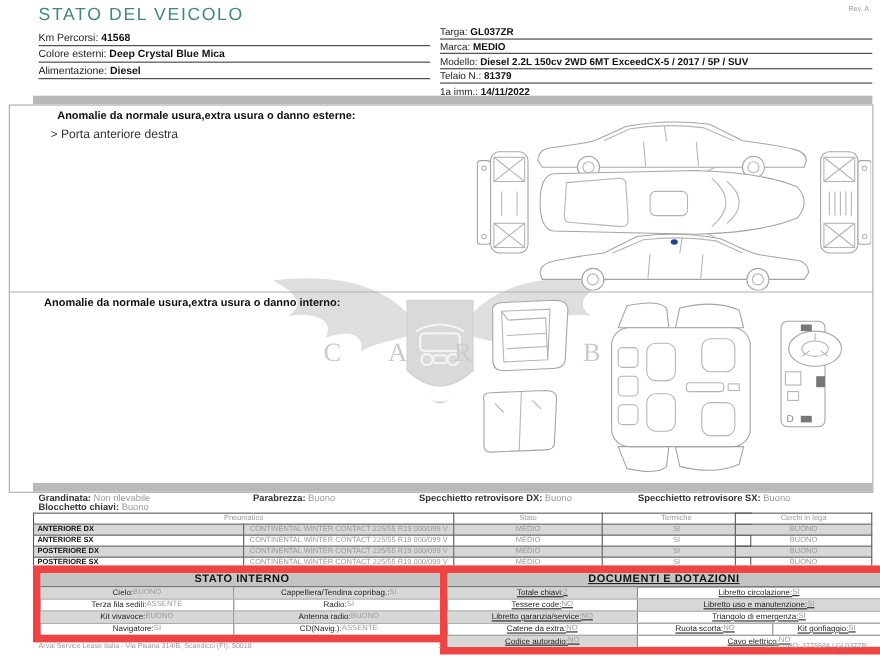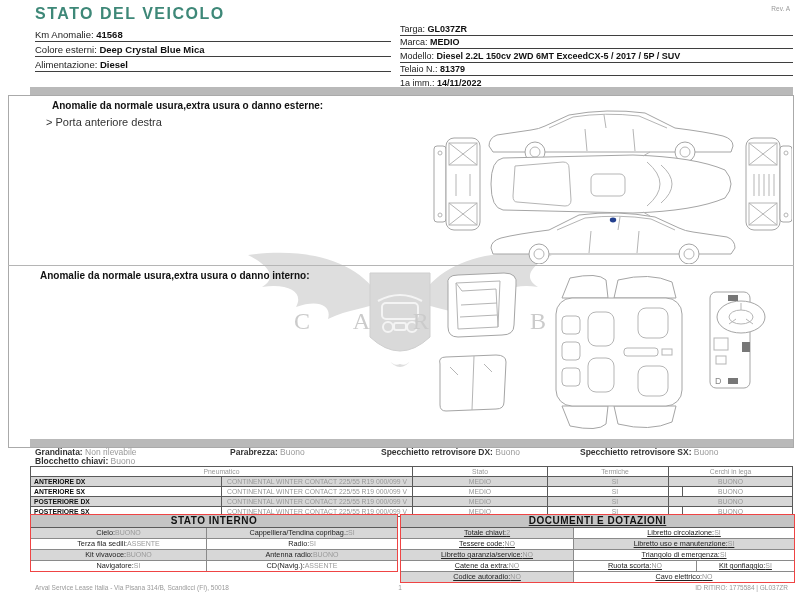--- a/index.html
+++ b/index.html
@@ -1,19 +1,19 @@
 <!DOCTYPE html>
 <html><head>
 <meta charset="utf-8">
 <style>
   html,body{margin:0;padding:0;}
   body{width:800px;height:600px;background:#fff;font-family:"Liberation Sans",sans-serif;color:#222;}
   .page{position:relative;width:800px;height:600px;background:#fff;overflow:hidden;}
 
-  .title{position:absolute;left:35px;top:5px;font-size:16px;font-weight:bold;letter-spacing:1.5px;color:#3e8878;}
+  .title{position:absolute;left:35px;top:5px;font-size:16px;font-weight:normal;letter-spacing:1.5px;color:#3e8878;}
   .rev{position:absolute;right:10px;top:5px;font-size:6.5px;color:#999;}
 
   .info-left{position:absolute;left:35px;top:27px;width:356px;}
   .info-right{position:absolute;left:400px;top:22px;width:393px;}
   .info-row{border-bottom:1px solid #3f3f3f;font-size:9.5px;padding:2px 0 1px 0;white-space:nowrap;overflow:hidden;}
   .info-right .info-row{font-size:9px;padding:1.5px 0 1px 0;}
   .info-row .lbl{color:#222;}
   .info-row .val{font-weight:bold;color:#111;}
 
   .bar{position:absolute;left:30px;width:763px;height:8px;background:#b9b9b9;}
@@ -43,21 +43,21 @@
   .sum-item .val{color:#9a9a9a;}
 
   table.tyres{position:absolute;left:30px;top:466px;width:633px;border-collapse:collapse;table-layout:fixed;}
   table.cerchi{position:absolute;left:668px;top:466px;width:125px;border-collapse:collapse;table-layout:fixed;}
   table.tyres td,table.cerchi td{border:1px solid #5a5a5a;height:9px;padding:0 3px;font-size:6.8px;line-height:9px;white-space:nowrap;overflow:hidden;}
   td.th{color:#9a9a9a;text-align:center;font-size:7.5px;background:#fff;}
   td.pos{font-weight:bold;color:#111;font-size:6.8px;}
   td.spec,td.stv,td.trm,td.crc{color:#999;text-align:center;font-size:6.5px;}
   tr.g td{background:#d7d7d7;}
 
-  .panel{position:absolute;border:1px solid #ef4444;background:#fff;}
+  .panel{position:absolute;border:7px solid #ef4444;background:#fff;}
   .panel.left{left:30px;top:514px;width:366px;}
   .panel.right{left:400px;top:514px;width:393px;text-decoration:underline;}
   .panel-title{height:12px;line-height:12px;background:#c4c4c4;border-bottom:1px solid #5a5a5a;text-align:center;font-weight:bold;font-size:10px;letter-spacing:0.5px;color:#111;}
   .prow{display:flex;height:10px;line-height:10px;border-bottom:1px solid #8a8a8a;}
   .prow:last-child{border-bottom:none;}
   .pcell{display:flex;justify-content:center;padding:0 4px;overflow:hidden;white-space:nowrap;}
   .pcell .lbl{font-size:7.3px;color:#222;}
   .pcell .val{font-size:7px;color:#9a9a9a;}
   .panel.left .c1{width:167px;border-right:1px solid #8a8a8a;}
   .panel.left .c2{flex:1;}
@@ -73,21 +73,21 @@
 </style>
 </head>
 <body>
 
 <div class="page">
 
   <div class="title">STATO DEL VEICOLO</div>
   <div class="rev">Rev. A</div>
 
   <div class="info-left">
-    <div class="info-row"><span class="lbl">Km Anomalie:</span> <span class="val">41568</span></div>
+    <div class="info-row"><span class="lbl">Km Percorsi:</span> <span class="val">41568</span></div>
     <div class="info-row"><span class="lbl">Colore esterni:</span> <span class="val">Deep Crystal Blue Mica</span></div>
     <div class="info-row"><span class="lbl">Alimentazione:</span> <span class="val">Diesel</span></div>
   </div>
 
   <div class="info-right">
     <div class="info-row"><span class="lbl">Targa:</span> <span class="val">GL037ZR</span></div>
     <div class="info-row"><span class="lbl">Marca:</span> <span class="val">MEDIO</span></div>
     <div class="info-row"><span class="lbl">Modello:</span> <span class="val">Diesel 2.2L 150cv 2WD 6MT ExceedCX-5 / 2017 / 5P / SUV</span></div>
     <div class="info-row"><span class="lbl">Telaio N.:</span> <span class="val">81379</span></div>
     <div class="info-row"><span class="lbl">1a imm.:</span> <span class="val">14/11/2022</span></div>

